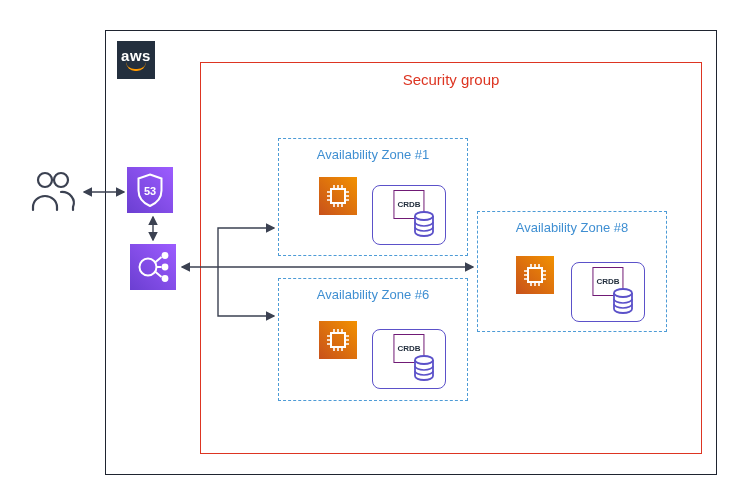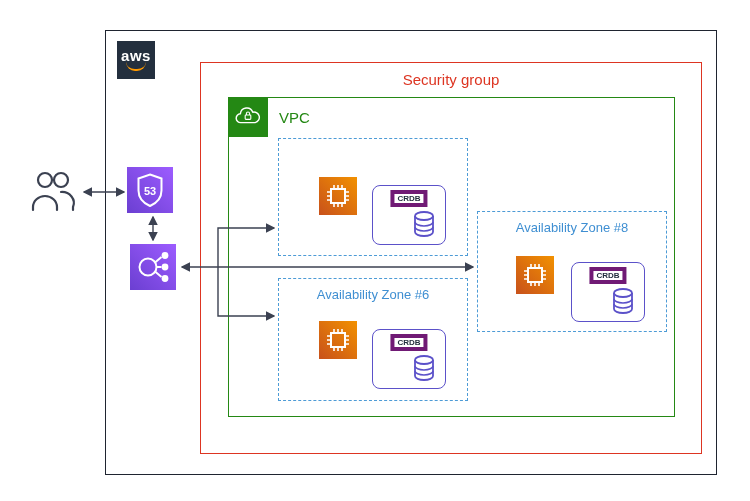--- a/index.html
+++ b/index.html
@@ -33,21 +33,21 @@
   .az2 { left:278px; top:278px; width:188px; height:121px; }
   .az3 { left:477px; top:211px; width:188px; height:119px; }
   .az-label { text-align:center; margin-top:8px; color:#3f8fd2; font-size:13px; }
   .ec2 { position:absolute; width:38px; height:38px; }
   .az1 .ec2 { left:40px; top:38px; } .az2 .ec2 { left:40px; top:42px; } .az3 .ec2 { left:38px; top:44px; }
   .crdb { position:absolute; width:72px; height:58px; border:1.6px solid #5b51c9;
           border-radius:8px; background:#fff; }
   .az1 .crdb { left:93px; top:46px; } .az2 .crdb { left:93px; top:50px; } .az3 .crdb { left:93px; top:50px; }
   .crdb-label { position:absolute; top:4px; left:50%; transform:translateX(-50%);
                 font-size:8px; font-weight:bold; color:#232f3e;
-                border:4px solid #701a75; padding:0 3px; line-height:9px; background:#fff; }
+                border:1px solid #701a75; padding:9px 3px; line-height:9px; background:#fff; }
   .crdb-db { position:absolute; right:10px; bottom:5px; }
   
   .users { position:absolute; left:28px; top:168px; }
   .r53 { position:absolute; left:127px; top:167px; width:46px; height:54px; }
   .elb { position:absolute; left:130px; top:244px; width:46px; height:46px; }
   .overlay { position:absolute; left:0; top:0; width:750px; height:501px; pointer-events:none; }
 </style>
 </head>
 <body>
 
@@ -57,32 +57,23 @@
   <div class="aws-logo">
     <span class="txt">aws</span>
     <span class="smile"></span>
   </div>
 
   <div class="sg-box">
     <div class="sg-label">Security group</div>
 
   </div>
 
-  <div class="vpc-box">
-    <div class="vpc-icon">
-      <svg width="32" height="32" viewBox="0 0 40 40">
-        <path d="M11,27 a5.5,5.5 0 0 1 -0.5,-11 a8,8 0 0 1 15.5,-2 a6,6 0 0 1 3,13 z" fill="none" stroke="#ffffff" stroke-width="1.8" stroke-linejoin="round"></path>
-        <rect x="16.5" y="17.5" width="7" height="5.5" rx="1" fill="none" stroke="#ffffff" stroke-width="1.4"></rect>
-        <path d="M18,17.5 v-1.8 a2,2 0 0 1 4,0 v1.8" fill="none" stroke="#ffffff" stroke-width="1.4"></path>
-      </svg>
-    </div>
-    <div class="vpc-label">VPC</div>
-  </div>
 
   <div class="az az1">
+    <div class="az-label">Availability Zone #1</div>
     <div class="ec2">
       <svg width="38" height="38" viewBox="0 0 38 38">
         <defs>
             <linearGradient id="ec2g1" x1="0" y1="1" x2="1" y2="0">
           <stop offset="0" stop-color="#c8511b"></stop>
               <stop offset="1" stop-color="#f29100"></stop>
             </linearGradient>
           </defs>
         <rect width="38" height="38" fill="url(#ec2g1)"></rect>
         <rect x="12" y="12" width="14" height="14" fill="none" stroke="#fff" stroke-width="2"></rect>

